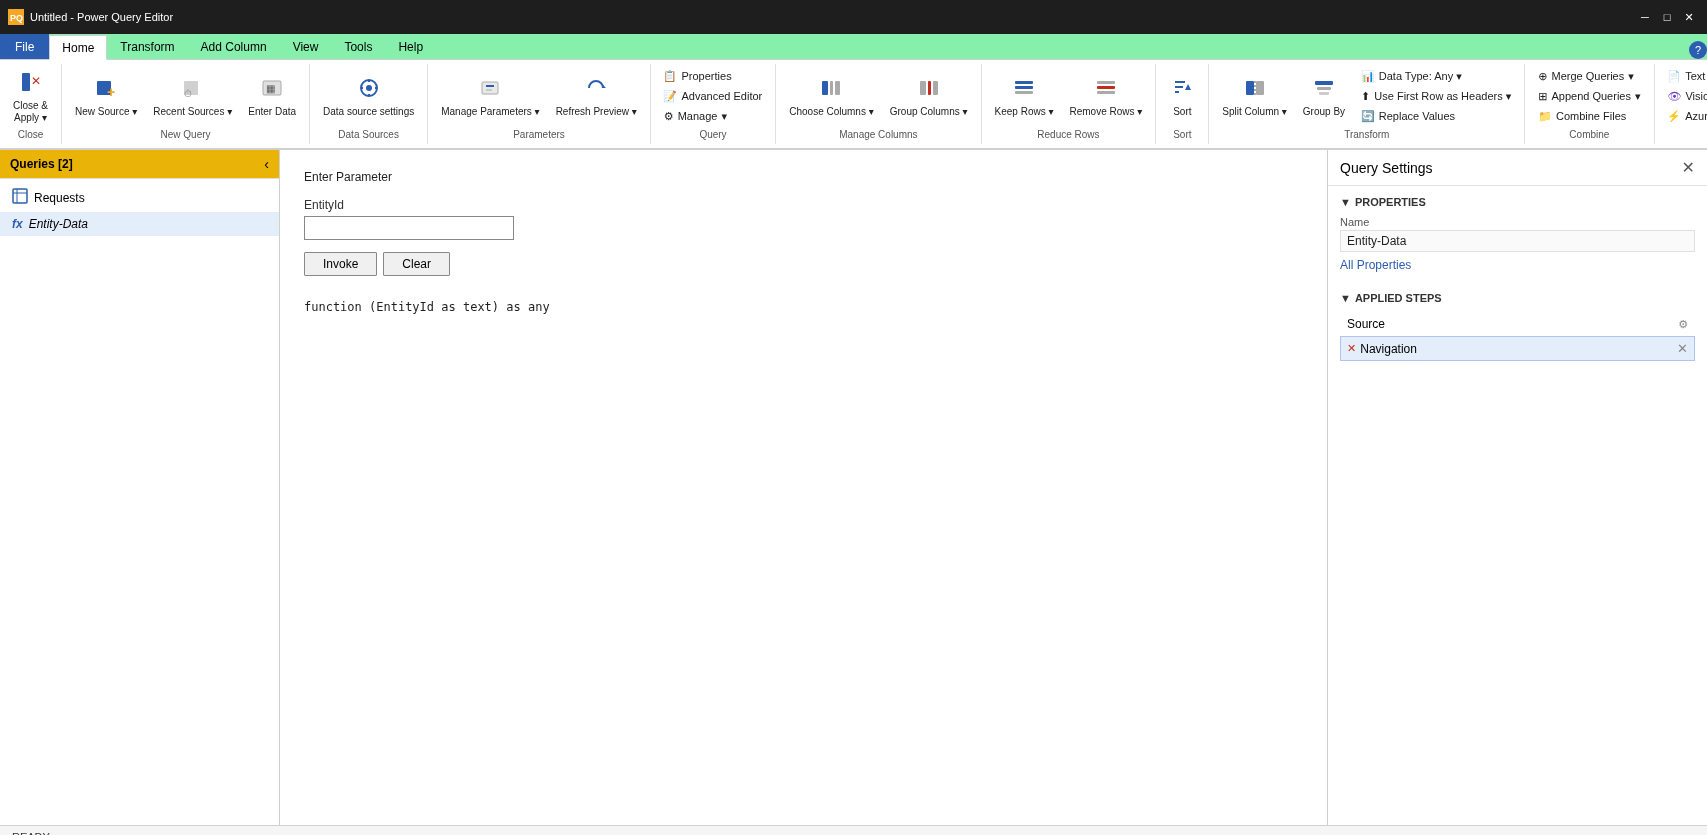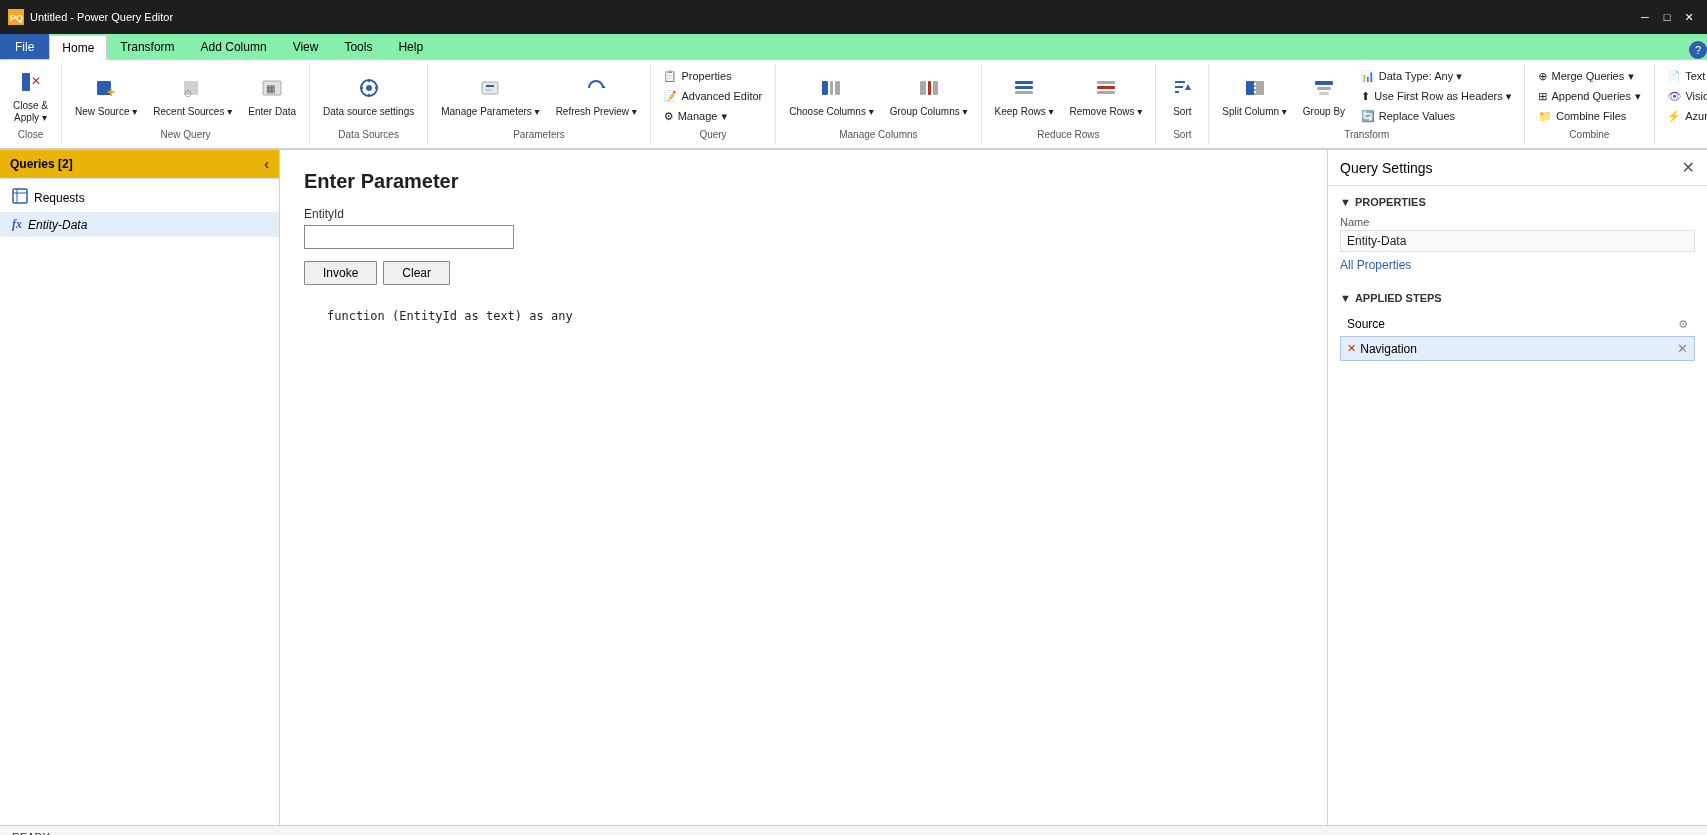--- a/index.html
+++ b/index.html
@@ -163,22 +163,22 @@
       display: flex;
       flex-direction: column;
       background: #fff;
     }
     .content-inner {
       flex: 1;
       padding: 20px 24px;
       overflow: auto;
     }
     .enter-param-title {
-      font-size: 20px;
-      font-weight: 700;
+      font-size: 12px;
+      font-weight: 400;
       margin-bottom: 14px;
       color: #1f1f1f;
     }
     .param-label {
       font-size: 12px;
       margin-bottom: 4px;
       color: #333;
     }
     .param-input {
       display: block;
@@ -197,21 +197,20 @@
       background: #f0f0f0;
       cursor: pointer;
       font-size: 12px;
       border-radius: 1px;
     }
     .function-text {
       margin-top: 24px;
       font-family: 'Consolas', monospace;
       font-size: 12px;
       color: #1f1f1f;
-      margin-left: 23px;
     }
 
     
     .settings-panel {
       width: 380px;
       min-width: 300px;
       background: #fff;
       border-left: 1px solid #d0d0d0;
       display: flex;
       flex-direction: column;
@@ -608,21 +607,21 @@
         <span class="q-icon">
           <svg width="16" height="16" viewBox="0 0 16 16">
             <rect x="1" y="1" width="14" height="14" fill="none" stroke="#2b5eb0" stroke-width="1.5" rx="1"></rect>
             <line x1="1" y1="5" x2="15" y2="5" stroke="#2b5eb0" stroke-width="1"></line>
             <line x1="5" y1="1" x2="5" y2="15" stroke="#2b5eb0" stroke-width="1"></line>
           </svg>
         </span>
         <span>Requests</span>
       </div>
       <div class="query-item active">
-        <span class="q-icon" style="font-style:italic; color:#2b5eb0; font-size:12px; font-weight:bold;font-family:Liberation Serif, serif;">fx</span>
+        <span class="q-icon" style="font-style:italic; color:#2b5eb0; font-size:12px; font-weight:bold;">fx</span>
         <span style="font-style:italic;">Entity-Data</span>
       </div>
     </div>
   </div>
 
   <div class="content-area">
     <div class="content-inner">
       <div class="enter-param-title">Enter Parameter</div>
       <div class="param-label">EntityId</div>
       <input class="param-input" type="text" value="" placeholder="" style="">

